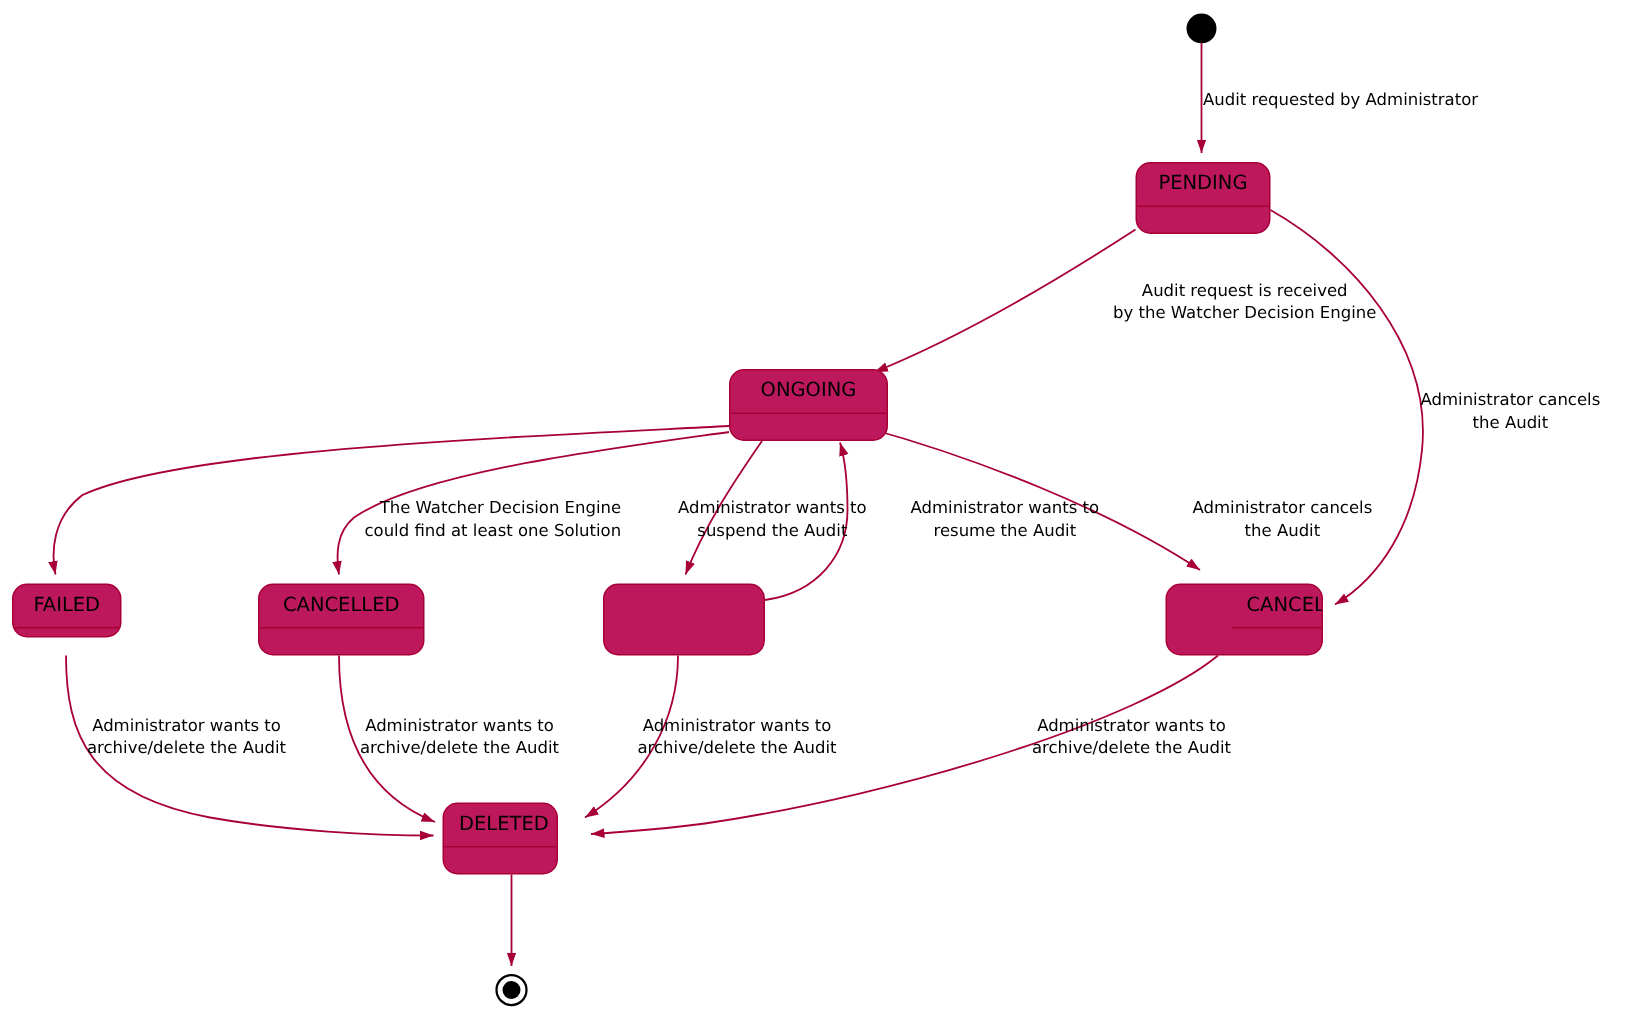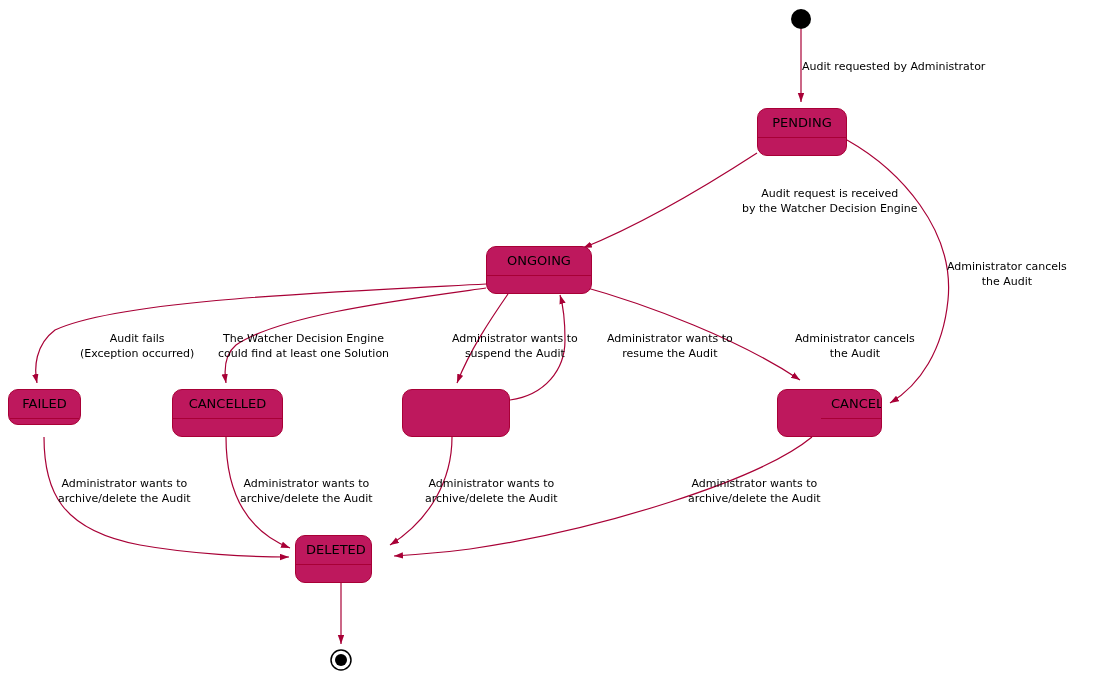--- a/index.html
+++ b/index.html
@@ -133,23 +133,21 @@
   <div class="state-node" style="left:295px; top:535px; width:77px; height:48px;">
     <div class="state-title">DELETED</div>
     <div class="state-body"></div>
   </div>
 
   <div class="edge-label" style="left:802px; top:59px;">Audit requested by Administrator</div>
   <div class="edge-label" style="left:718px; top:186px;margin-left:24px;">Audit request is received
 by the Watcher Decision Engine</div>
   <div class="edge-label" style="left:947px; top:259px;">Administrator cancels
 the Audit</div>
-  <div class="edge-label" style="left:80px; top:331px;">Audit fails
-(Exception occurred)</div>
-  <div class="edge-label" style="left:218px; top:331px;">The Watcher Decision Engine
+  <div class="edge-label" style="left:243px; top:331px;text-align:right;">The Watcher Decision Engine
 could find at least one Solution</div>
   <div class="edge-label" style="left:452px; top:331px;">Administrator wants to
 suspend the Audit</div>
   <div class="edge-label" style="left:607px; top:331px;">Administrator wants to
 resume the Audit</div>
   <div class="edge-label" style="left:795px; top:331px;">Administrator cancels
 the Audit</div>
   <div class="edge-label" style="left:58px; top:476px;">Administrator wants to
 archive/delete the Audit</div>
   <div class="edge-label" style="left:240px; top:476px;">Administrator wants to

